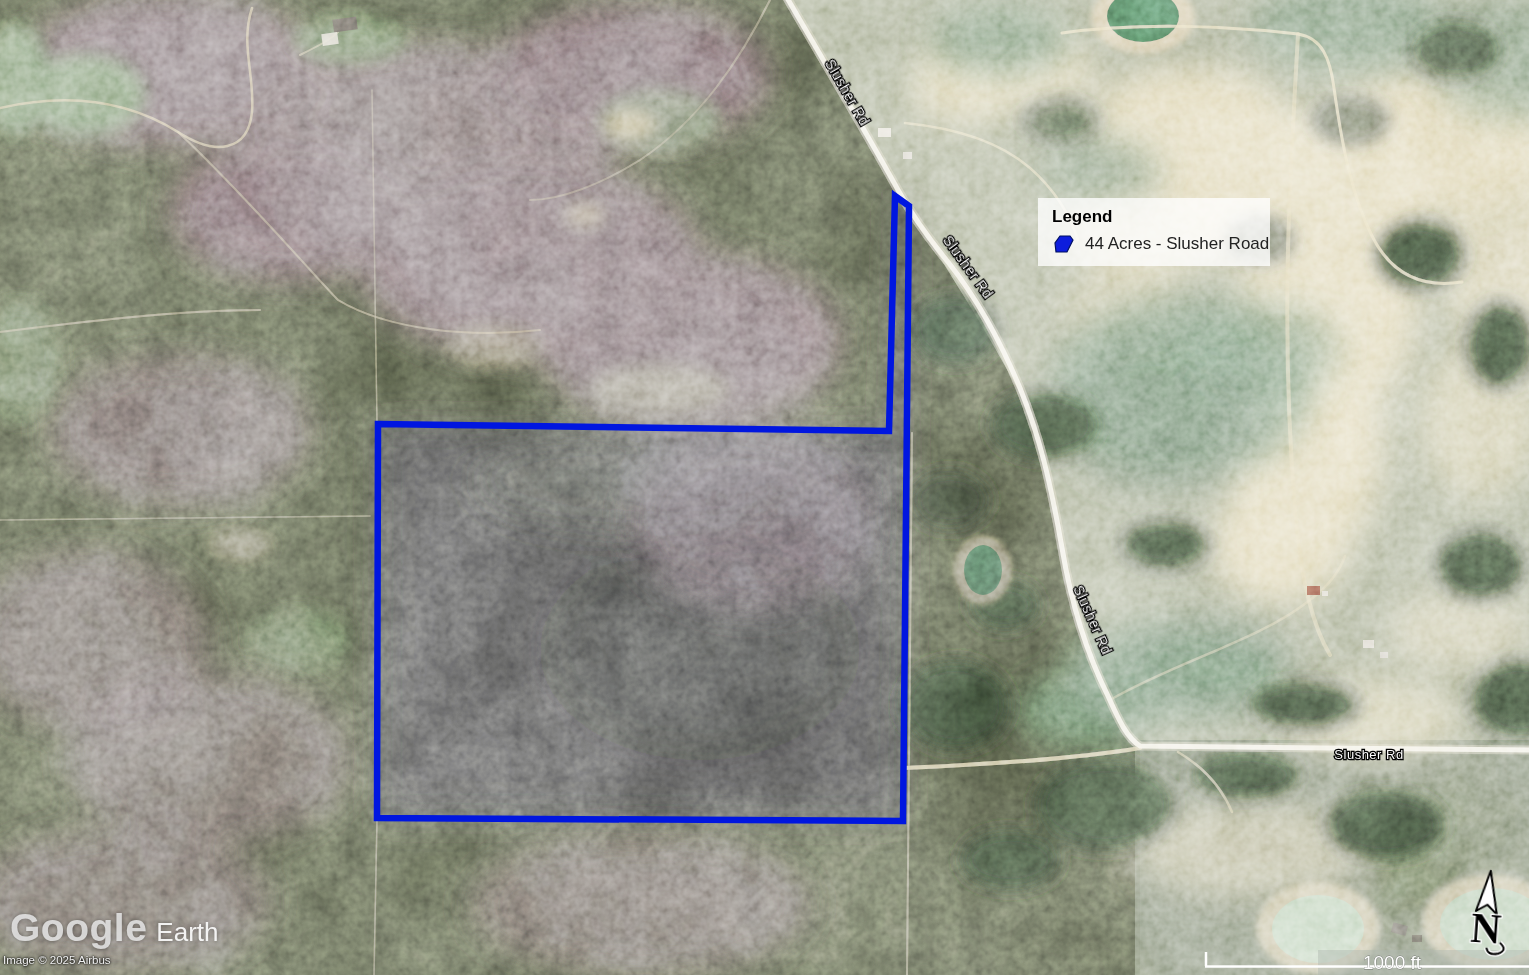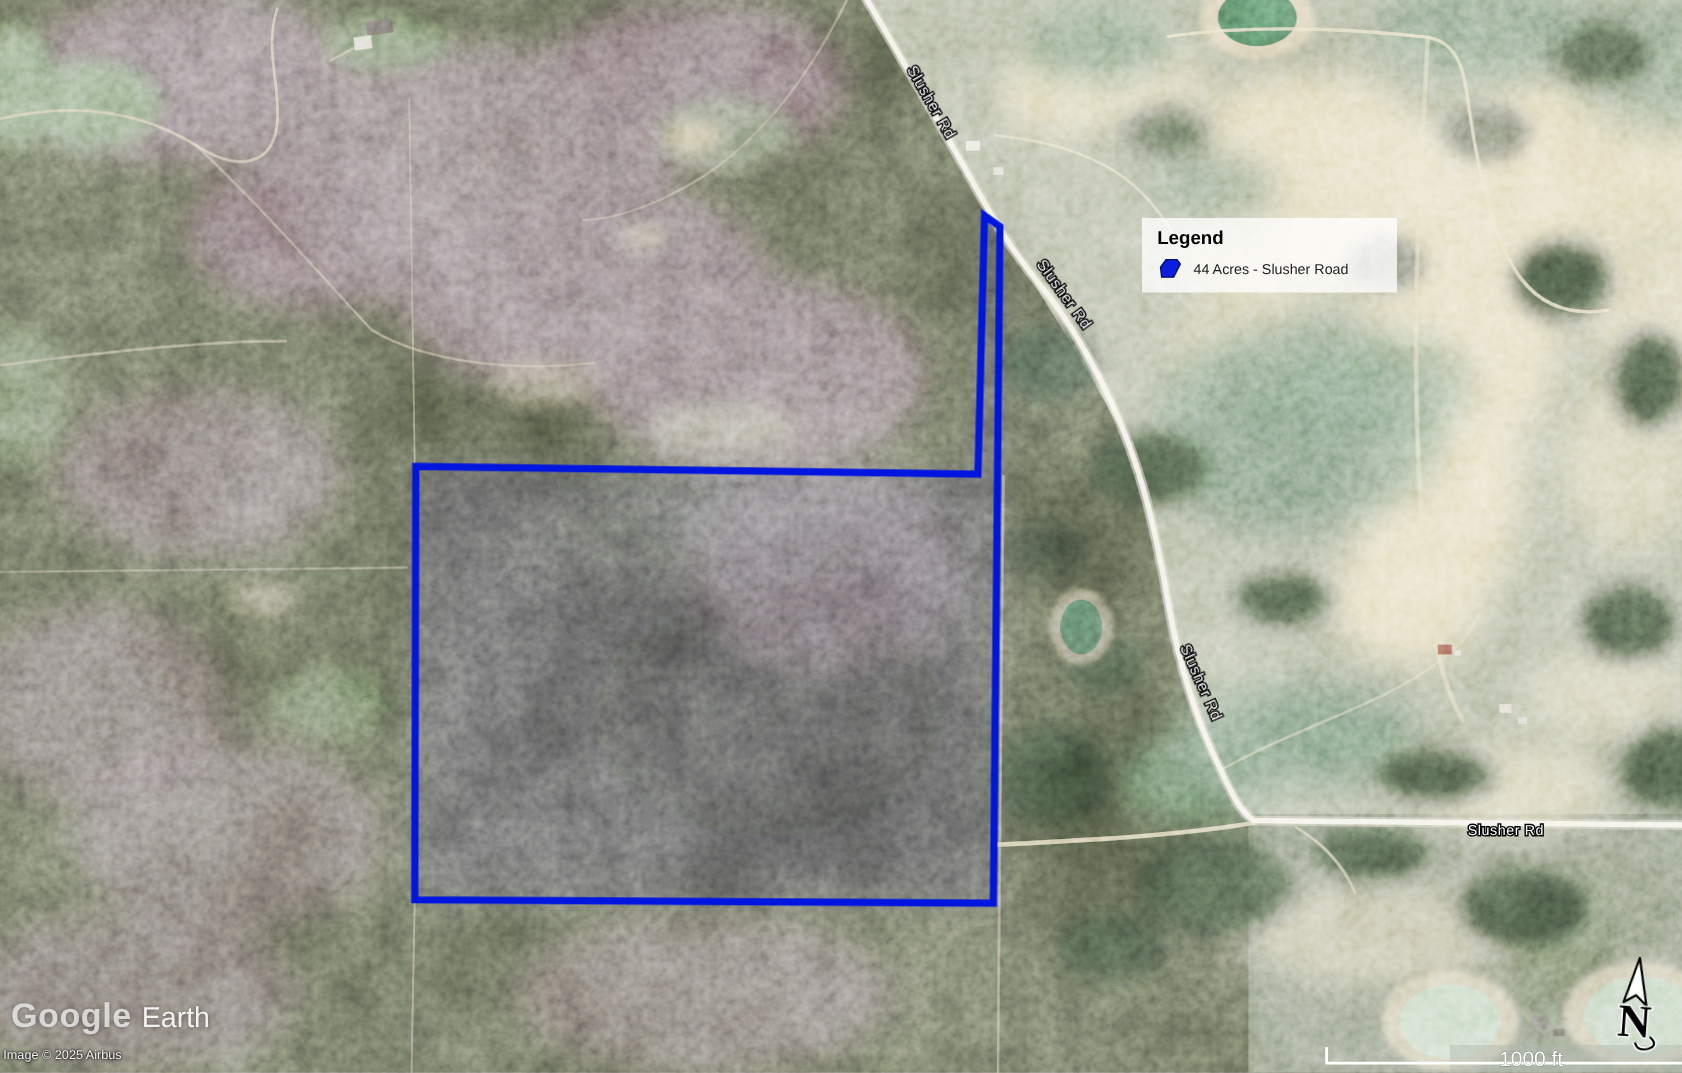--- a/index.html
+++ b/index.html
@@ -18,25 +18,25 @@
   
   .north-text{font:700 42px "Liberation Serif",serif;fill:#000;
               stroke:#fff;stroke-width:2.5px;paint-order:stroke;}
   
   .legend{position:absolute;left:1022px;top:198px;width:232px;height:68px;
           background:rgba(255,255,255,.78);box-sizing:border-box;
           padding:9px 0 0 14px;margin-left:16px;}
   .legend-title{font-size:17px;font-weight:700;color:#000;}
   .legend-row{display:flex;align-items:center;margin-top:6px;}
   .legend-icon{flex:0 0 auto;margin-right:7px;}
-  .legend-label{font-size:13px;color:#222;}
+  .legend-label{font-size:17px;color:#222;}
   
   .ge-logo{position:absolute;left:10px;top:906px;white-space:nowrap;
            text-shadow:0 0 4px rgba(0,0,0,.35);}
-  .ge-google{font-size:31px;font-weight:700;color:rgba(233,233,233,.85);
+  .ge-google{font-size:39px;font-weight:700;color:rgba(233,233,233,.85);
              letter-spacing:.5px;}
   .ge-earth{font-size:26px;font-weight:400;color:rgba(252,252,252,.92);
             margin-left:9px;}
   .copyright{position:absolute;left:3px;top:954px;font-size:11.5px;
              color:#f2f2f2;text-shadow:0 0 3px #000,0 0 2px #000;}
 </style>
 </head>
 <body>
 
 <div class="stage">

